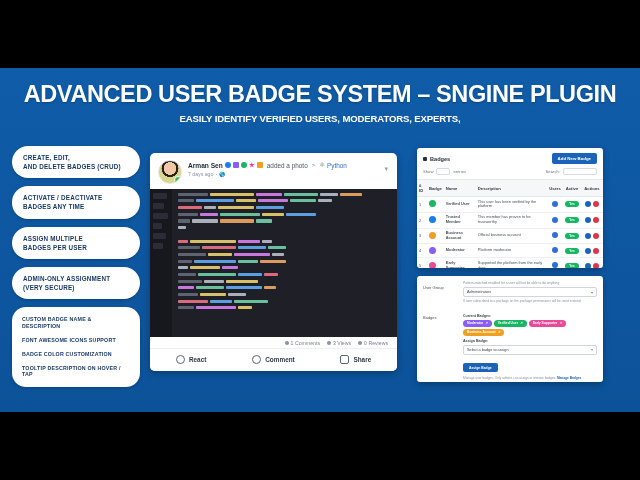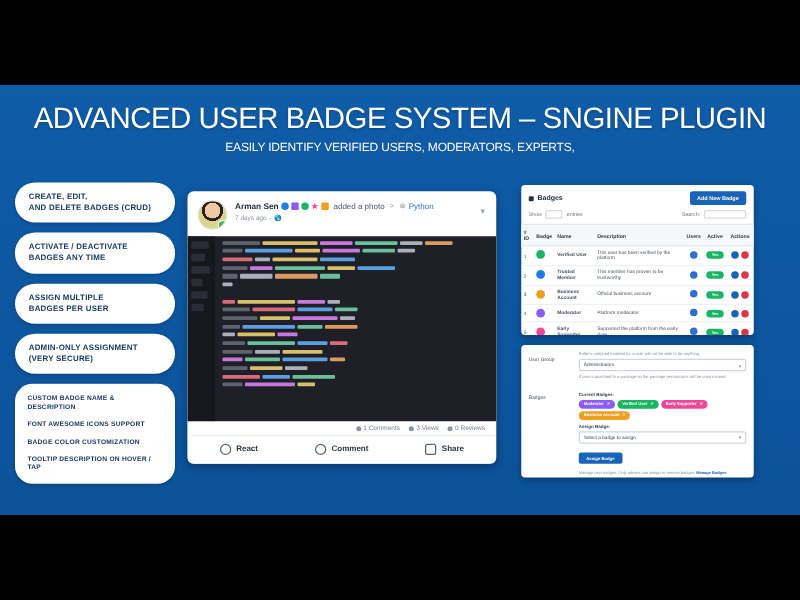--- a/index.html
+++ b/index.html
@@ -18,25 +18,25 @@
     position: absolute; left: 0; top: 68px;
     width: 640px; height: 344px;
     background: #0d5aa7;
     background: linear-gradient(180deg, #0f5ca8 0%, #0c5299 100%);
     overflow: hidden;
   }
 
   
   .headline-wrap { position: absolute; left: 0; top: 14px; width: 640px; text-align: center; }
   .h1 {
-    color: #ffffff; font-weight: 400; font-size: 23.5px; letter-spacing: -0.4px;
+    color: #ffffff; font-weight: 700; font-size: 23.5px; letter-spacing: -0.4px;
     line-height: 1.05; white-space: nowrap; text-shadow: 0 1px 2px rgba(0,0,0,.25);
   }
   .h2 {
-    color: #ffffff; font-weight: 400; font-size: 9.6px; letter-spacing: -0.15px;
+    color: #ffffff; font-weight: 700; font-size: 9.6px; letter-spacing: -0.15px;
     line-height: 1.25; margin-top: 6px;
   }
 
   
   .pills { position: absolute; left: 12px; top: 78px; width: 128px; }
   .pill {
     background: #fff; border-radius: 16px; padding: 7px 9px 7px 11px;
     margin-bottom: 8px; box-shadow: 0 1px 3px rgba(0,0,0,.22);
   }
   .pill-line { color: #13355f; font-size: 6.3px; font-weight: 700; letter-spacing: .2px; line-height: 1.45; }

